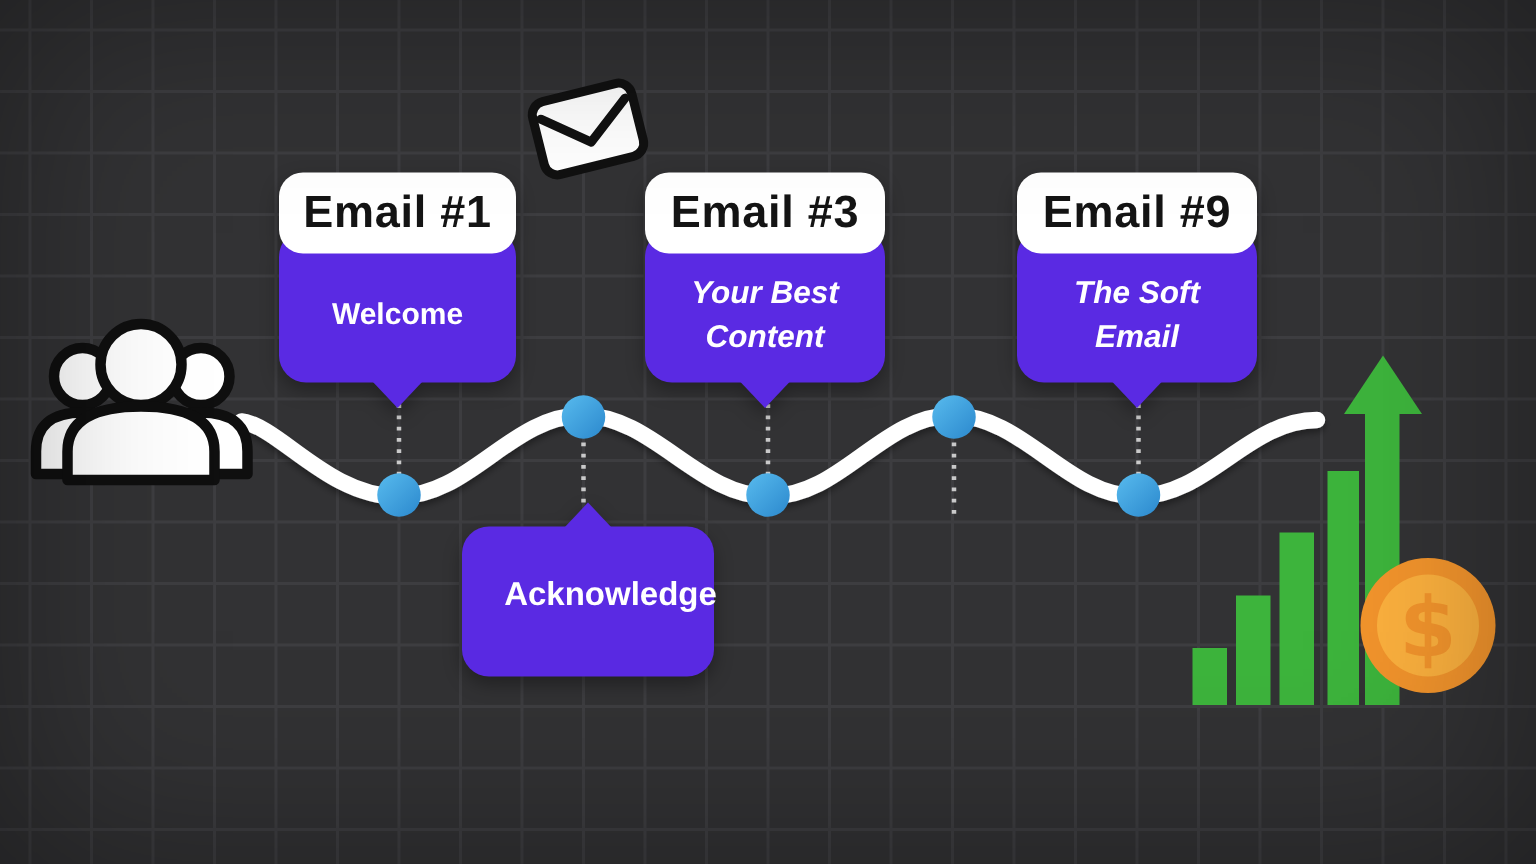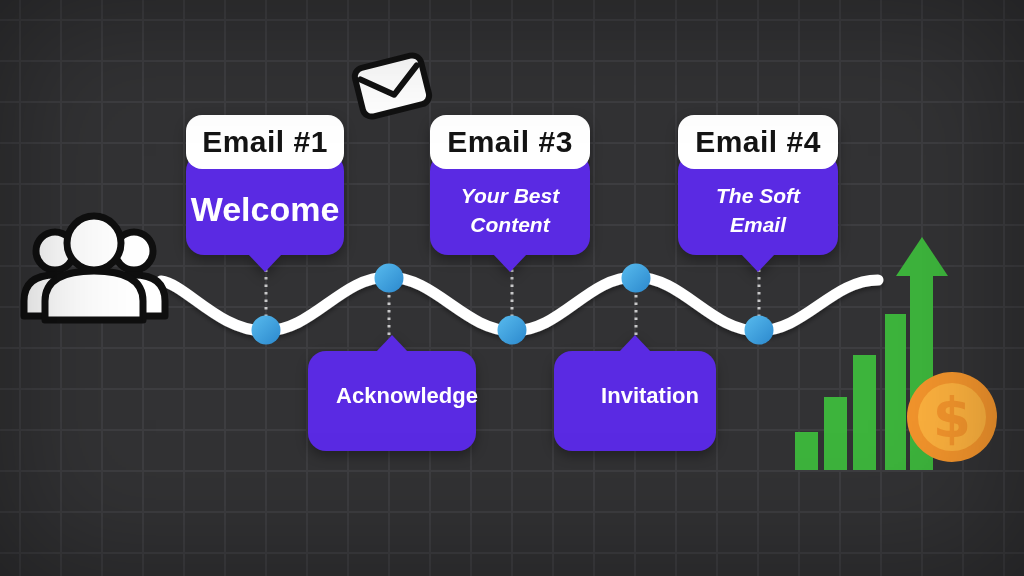--- a/index.html
+++ b/index.html
@@ -66,21 +66,21 @@
     border:16px solid transparent;border-top:0;
     border-bottom:17px solid #5a2ae3;
   }
   .callout.bottom .chip{margin-top:-16px;}
 
   .c1{left:186px;top:115px;width:158px;}
   .c3{left:430px;top:115px;width:160px;}
   .c5{left:678px;top:115px;width:160px;}
   .c2{left:308px;top:351px;width:168px;}
   .c4{left:554px;top:351px;width:162px;}
-  .c1 .bubble{font-size:34px;}
+  .c1 .bubble{font-size:20px;}
   .c3 .bubble,.c5 .bubble{font-size:21px;font-style:italic;}
   .c2 .bubble,.c4 .bubble{font-size:22px;}
 </style>
 </head>
 <body>
 
 <div class="stage">
 
   <svg class="scene" viewBox="0 0 1024 576">
     <defs>
@@ -152,32 +152,29 @@
 
   <div class="callout top c3">
     <div class="chip">Email #3</div>
     <div class="bubble">
       <span class="txt">Your Best
 Content</span>
     </div>
   </div>
 
   <div class="callout top c5">
-    <div class="chip">Email #4</div>
+    <div class="chip">Email #9</div>
     <div class="bubble">
       <span class="txt">The Soft
 Email</span>
     </div>
   </div>
 
   <div class="callout bottom c2">
     <div class="bubble">
       <span class="txt">Acknowledge</span>
     </div>
   </div>
 
   <div class="callout bottom c4">
-    <div class="bubble">
-      <span class="txt">Invitation</span>
-    </div>
   </div>
 
 </div>
 
 </body></html>

